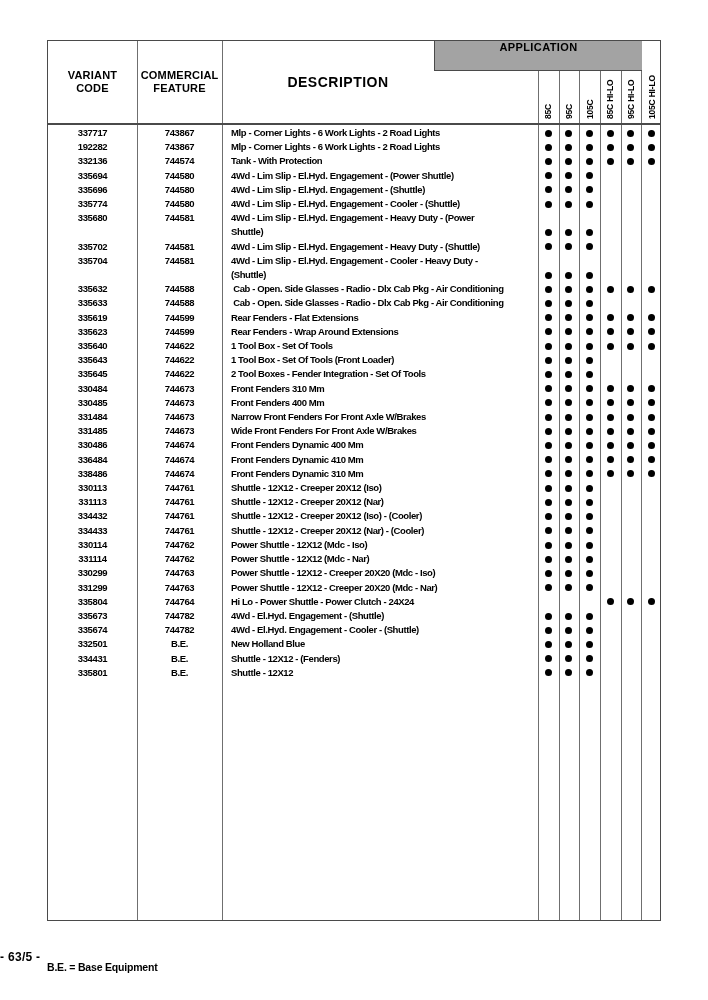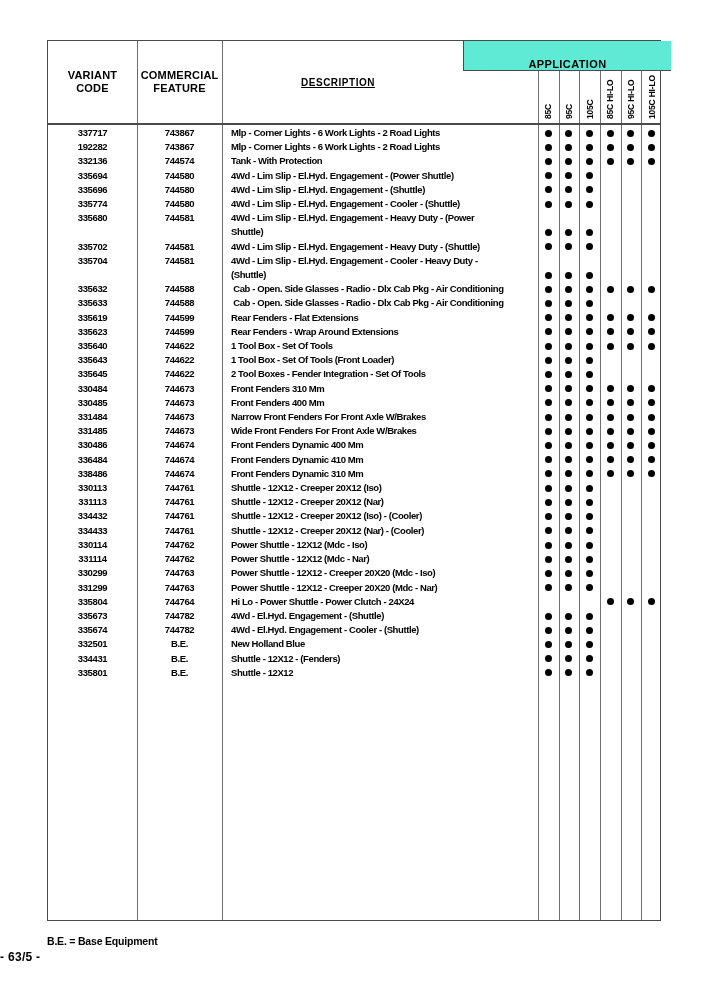--- a/index.html
+++ b/index.html
@@ -19,25 +19,25 @@
   
   .hl { position:absolute; left:0; right:0; top:82px; height:1.5px; background:#4a4a4a; }
   
   .hdr {
     position:absolute; top:0; height:82px;
     display:flex; align-items:center; justify-content:center; text-align:center;
     font-weight:bold; font-size:11px; line-height:13px; letter-spacing:0.2px;
   }
   .h-variant { left:0; width:89px; padding:0 14px; }
   .h-feature { left:89px; width:85px; padding:0 4px; }
-  .h-desc { left:174px; width:232px; font-size:10px; letter-spacing:0.5px;text-decoration:underline; }
+  .h-desc { left:174px; width:232px; font-size:14px; letter-spacing:0.5px; }
   .banner {
-    position:absolute; left:415px; top:0; width:208px; height:30px;
+    position:absolute; left:386px; top:0; width:208px; height:30px;
     border-left:1.5px solid #4a4a4a; border-bottom:1.5px solid #4a4a4a;
-    background:#5eead4; display:flex; align-items:flex-end; justify-content:center;
+    background:#a3a3a3; display:flex; align-items:flex-start; justify-content:center;
     font-weight:bold; font-size:11px; letter-spacing:0.4px;
   }
   .app-label {
     position:absolute; top:78px; transform:rotate(-90deg); transform-origin:0 0;
     font-weight:bold; font-size:8.5px; letter-spacing:-0.2px; line-height:10px;
     white-space:nowrap;
   }
   
   .rows { position:absolute; left:0; top:85px; width:614px; }
   .row { display:flex; align-items:stretch; }
@@ -45,21 +45,21 @@
   .c-variant { width:89px; text-align:center; }
   .c-feature { width:85px; text-align:center; }
   .c-desc { width:316px; padding-left:9px; white-space:pre; overflow:hidden; }
   .c-dot {
     width:20.667px; display:flex; align-items:flex-end; justify-content:center;
     padding-bottom:3.6px;
   }
   .dot { width:7px; height:7px; border-radius:50%; background:#000; display:block; }
   
   .footer-note {
-    position:absolute; left:47px; top:935px;
+    position:absolute; left:47px; top:961px;
     font-weight:bold; font-size:10.5px; letter-spacing:-0.2px;
   }
   .page-number {
     position:absolute; left:0; top:950px; width:708px; text-align:left;
     font-weight:bold; font-size:12px; letter-spacing:0.3px;
   }
 </style>
 </head>
 <body>
 

